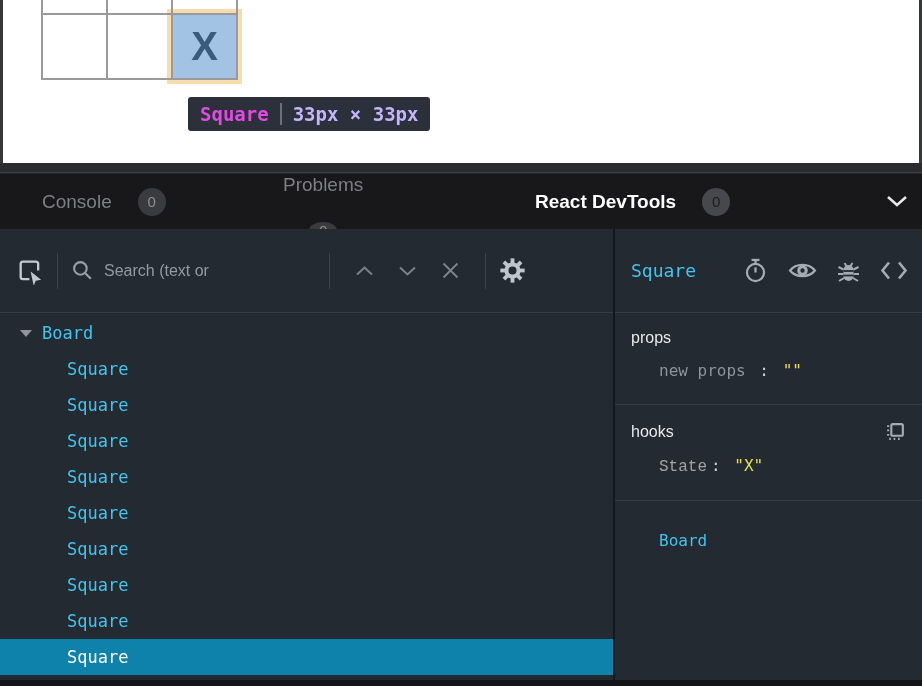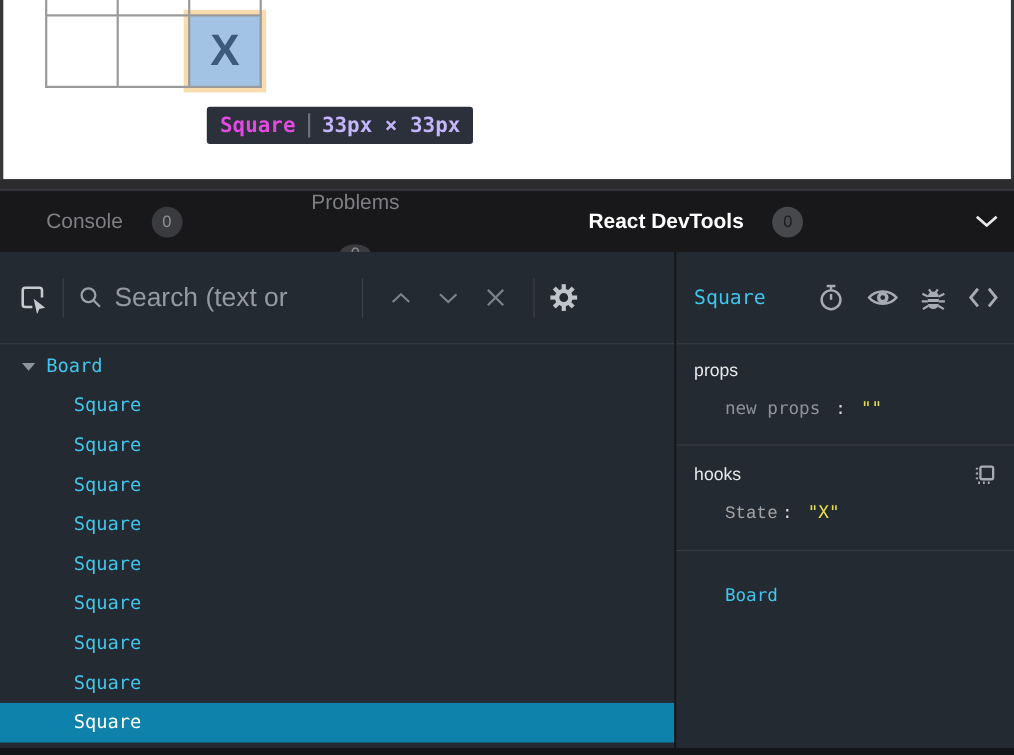--- a/index.html
+++ b/index.html
@@ -69,21 +69,21 @@
 
   
   .toolbar {
     height:84px; display:flex; align-items:center;
     border-bottom:1px solid #373d46; padding-left:16px;
   }
   .tb-btn { display:flex; align-items:center; justify-content:center; cursor:pointer; }
   .tb-div { width:1px; height:36px; background:#3c424b; margin:0 13px; }
   .search-input {
     width:212px; background:transparent; border:none; outline:none;
-    font-family:"Liberation Sans", sans-serif; font-size:24px; color:#c9cdd3;
+    font-family:"Liberation Sans", sans-serif; font-size:16px; color:#c9cdd3;
   }
   .search-input::placeholder { color:#949aa2; }
   .mag { margin-right:10px; }
   .navbtn { margin:0 12px; }
 
   
   .tree { font-family:"DejaVu Sans Mono", monospace; font-size:17px; color:#41c5ec; padding-top:2px; }
   .trow { height:36px; display:flex; align-items:center; cursor:pointer; }
   .trow.root { padding-left:20px; gap:10px; }
   .trow.child { padding-left:67px; }

